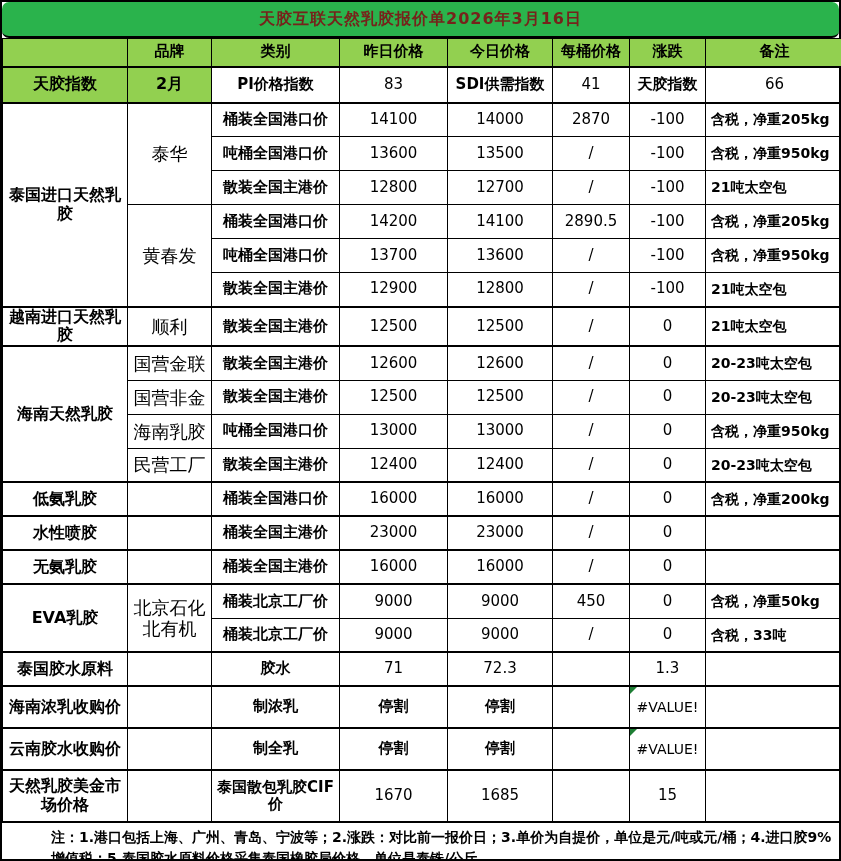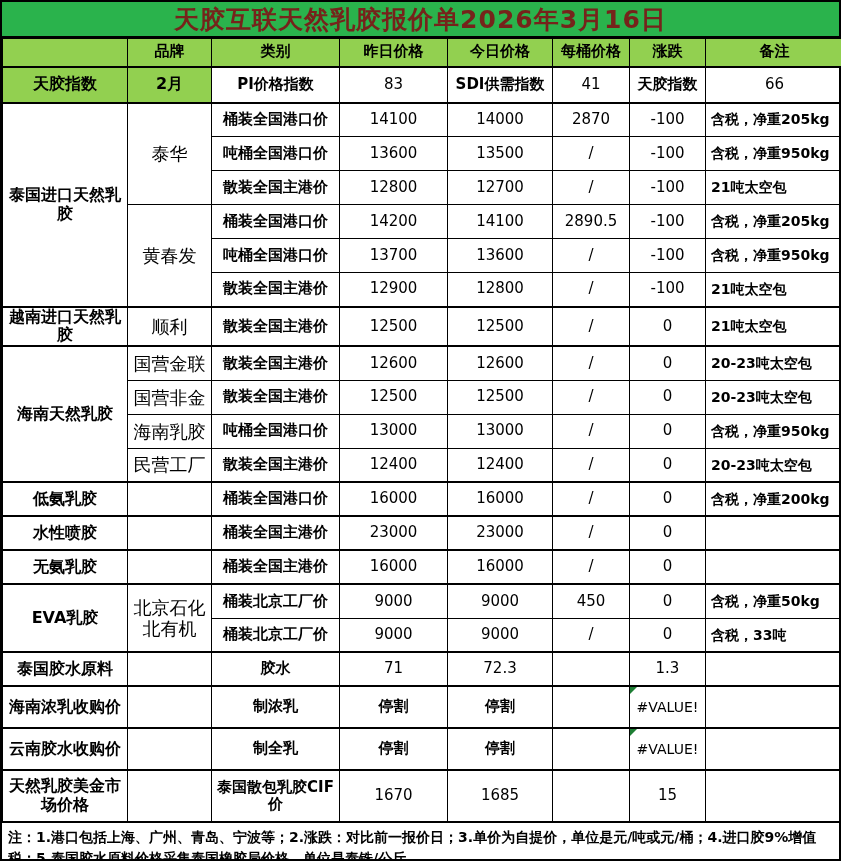--- a/index.html
+++ b/index.html
@@ -10,24 +10,24 @@
     display:flex; flex-direction:column;
     background:#fff;
     font-family:"DejaVu Sans","Liberation Sans",sans-serif;
     color:#000;
   }
   .title-bar {
     flex:0 0 36px;
     background:var(--title-bg,#2ab34c);
     border-bottom:2px solid #000;
     display:flex; align-items:center; justify-content:center;
-    font-size:25px; font-weight:bold;
+    font-size:16px; font-weight:bold;
     color:var(--title-color,#76231b);
     letter-spacing:1px;
-    white-space:nowrap; overflow:hidden;
+    white-space:nowrap; overflow:hidden;border-radius:7px;
   }
   table { border-collapse:collapse; table-layout:fixed; width:100%; }
   th, td {
     border:1px solid #000;
     text-align:center; vertical-align:middle;
     padding:0 2px; overflow:hidden; line-height:1.18;
   }
   thead tr { height:28px; }
   thead th { background:var(--header-bg,#92d050); font-size:15px; font-weight:bold; border-bottom-width:2px; }
   tbody tr { height:34px; }
@@ -47,21 +47,21 @@
   .c-err  { position:relative; font-size:14px;margin-top:44px; }
   .tri {
     position:absolute; top:0; left:0; width:0; height:0;
     border-top:7px solid var(--error-triangle,#1e7e34);
     border-right:7px solid transparent;
   }
   .notes {
     flex:1 1 auto;
     padding:4px 6px 2px 6px;
     font-size:14px; font-weight:bold; line-height:1.45;
-    text-align:left; overflow:hidden;
+    text-align:left; overflow:hidden;margin-left:43px;
   }
 </style>
 </head>
 <body>
 
 <div class="sheet">
   <div class="title-bar">天胶互联天然乳胶报价单2026年3月16日</div>
   <table>
     <colgroup>
       <col style="width:125px">

